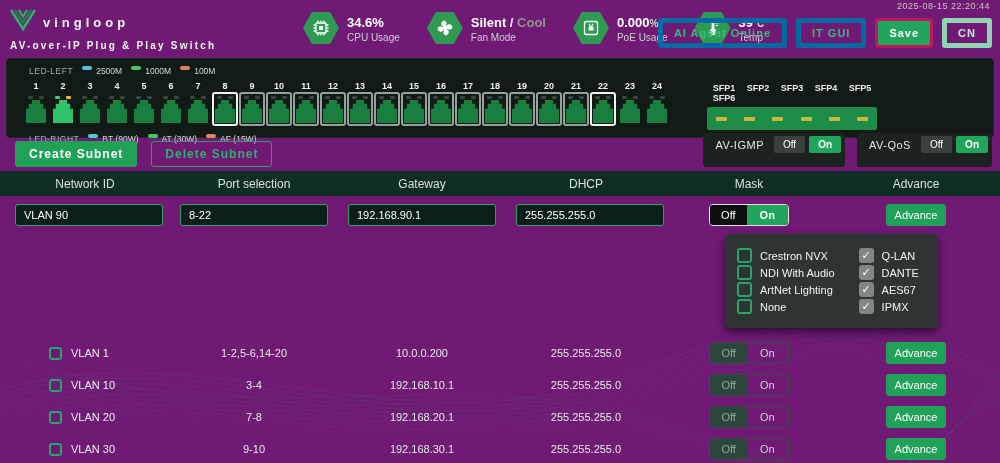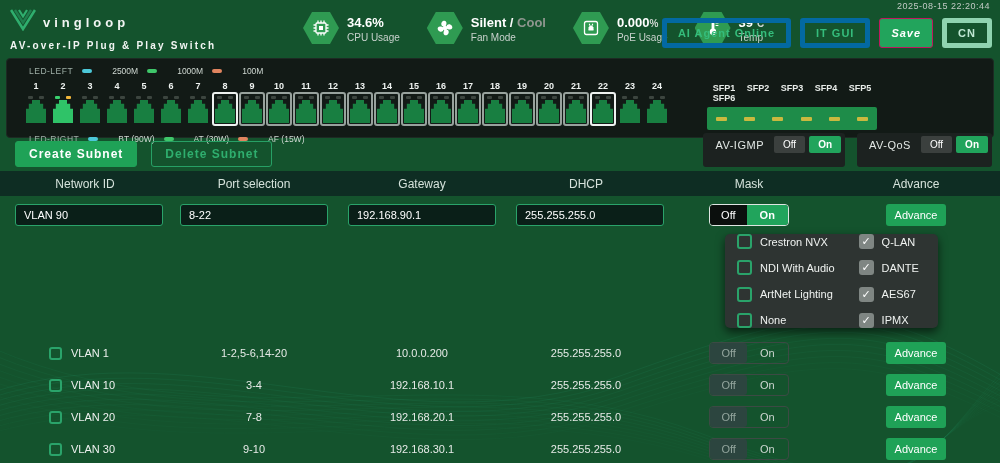--- a/index.html
+++ b/index.html
@@ -1,18 +1,18 @@
 <!DOCTYPE html>
 <html><head>
 <meta charset="utf-8">
 <style>
   * { margin:0; padding:0; box-sizing:border-box; }
   html,body { background:#000; }
   body { font-family:"Liberation Sans", sans-serif; }
-  #app { position:relative; width:1000px; height:463px; background:#14532d; overflow:hidden; }
+  #app { position:relative; width:1000px; height:463px; background:#701a75; overflow:hidden; }
 
   
   .waves { position:absolute; left:0; bottom:0; z-index:0; pointer-events:none; }
 
   
   .hdr { position:absolute; top:0; left:0; width:1000px; height:58px; z-index:3; }
   .timestamp { position:absolute; top:1px; right:10px; font-size:9px; color:#c2cac5; letter-spacing:.5px; }
   .logo-wrap { position:absolute; left:10px; top:9px; }
   .logo-row { display:flex; align-items:center; gap:7px; }
   .logo-text { color:#f2f5f3; font-size:13px; font-weight:bold; letter-spacing:4px; }
@@ -21,28 +21,28 @@
   .stat { display:flex; align-items:center; gap:8px; }
   .hex { width:36px; height:34px; background:#2f9b52; clip-path:polygon(25% 3%,75% 3%,100% 50%,75% 97%,25% 97%,0% 50%); display:flex; align-items:center; justify-content:center; }
   .stat-txt .v { font-size:13px; font-weight:bold; color:#fff; line-height:15px; }
   .stat-txt .v .dim { color:#8f968f; }
   .stat-txt .v .unit { font-size:10px; font-weight:bold; color:#cfd6d1; }
   .stat-txt .l { font-size:10px; color:#c9d2cd; margin-top:1px; }
   .hdr-btns { position:absolute; right:8px; top:18px; display:flex; gap:9px; }
   .btn { font-family:inherit; font-size:11px; font-weight:bold; letter-spacing:1px; padding:4px 11px; border-radius:3px; cursor:pointer; background:transparent; }
   .btn.outline { border:5px solid #0369a1; color:#35bd7c; }
   .btn.outline.lt { border-color:#8fd3b0; color:#bfe8d3; }
-  .btn.fill { border:1px solid #be185d; background:#22a45c; color:#fff;font-style:italic; }
+  .btn.fill { border:3px solid #be185d; background:#22a45c; color:#fff; }
 
   
   .device { position:absolute; top:58px; left:6px; width:988px; height:80px; background:#121a16; border:1px solid #1d2a23; border-radius:4px; z-index:2; }
   .legend { position:absolute; top:7px; left:22px; display:flex; gap:58px;flex-direction:column; }
   .lgroup { display:flex; align-items:center; gap:9px; }
   .ltitle { font-size:8.5px; color:#9fb0a8; letter-spacing:.5px; }
-  .litem { display:flex; align-items:center; gap:20px; }
+  .litem { display:flex; align-items:flex-start; gap:4px; }
   .sw { width:10px; height:4px; border-radius:2px; display:inline-block; }
   .sw.cyan { background:#4cc8d8; } .sw.green { background:#3fc76a; } .sw.orange { background:#e0845f; }
   .llabel { font-size:8.5px; color:#cfd8d2; }
   .port-strip { position:absolute; left:16px; top:22px; display:flex; }
   .port { width:26px; margin-right:1px; }
   .pnum { font-size:9px; font-weight:bold; color:#eef2f0; text-align:center; height:11px; }
   .pbody { border:2px solid transparent; border-radius:3px; padding:2px 1px 1px; }
   .port.sel .pbody { border-color:#98a29d; }
   .port.sel-end .pbody { border-color:#eef2f0; }
   .pleds { display:flex; justify-content:space-between; padding:0 2px; margin-bottom:1px; }
@@ -78,21 +78,21 @@
   .ecell { padding-left:10px; }
   .ecell.first { padding-left:15px; }
   .ecell input { width:148px; height:22px; background:#0a1f18; border:1px solid #2aa36a; border-radius:3px; color:#fff; font-family:inherit; font-size:11px; padding:0 8px; outline:none; }
   .ecell.center { display:flex; justify-content:center; padding-left:0; }
   .etgl { display:inline-flex; border:1px solid #dfe5e2; border-radius:4px; overflow:hidden; cursor:pointer; }
   .etgl .eoff { background:#0b0f0d; color:#fff; font-size:11px; padding:4px 11px; }
   .etgl .eon { background:#21a45c; color:#fff; font-size:11px; font-weight:bold; padding:4px 13px; }
   .adv-btn { background:#1fa257; border:none; border-radius:3px; color:#fff; font-family:inherit; font-size:11px; padding:5px 9px; cursor:pointer; }
 
   
-  .dropdown { position:absolute; left:725px; top:234px; width:213px; height:94px; background:#2e3432; border-radius:5px; z-index:4; box-shadow:0 4px 10px rgba(0,0,0,.6); display:flex; padding:0 12px; gap:24px; }
+  .dropdown { position:absolute; left:725px; top:234px; width:213px; height:94px; background:#2e3432; border-radius:5px; z-index:4; box-shadow:0 4px 10px rgba(0,0,0,.6); display:flex; padding:14px 12px; gap:24px; }
   .dcol { display:flex; flex-direction:column; justify-content:space-between; }
   .ditem { display:flex; align-items:center; gap:8px; cursor:pointer; }
   .dbox { width:15px; height:15px; border-radius:3px; flex:0 0 auto; }
   .dbox.un { border:2px solid #2aa36a; background:transparent; }
   .dbox.ck { background:#7f8683; color:#fff; font-size:11px; line-height:15px; text-align:center; }
   .dlabel { font-size:11px; color:#f0f3f1; white-space:nowrap; }
 
   
   .rows { position:absolute; top:337px; left:0; width:1000px; z-index:1; }
   .vrow { height:32px; align-items:center; }

